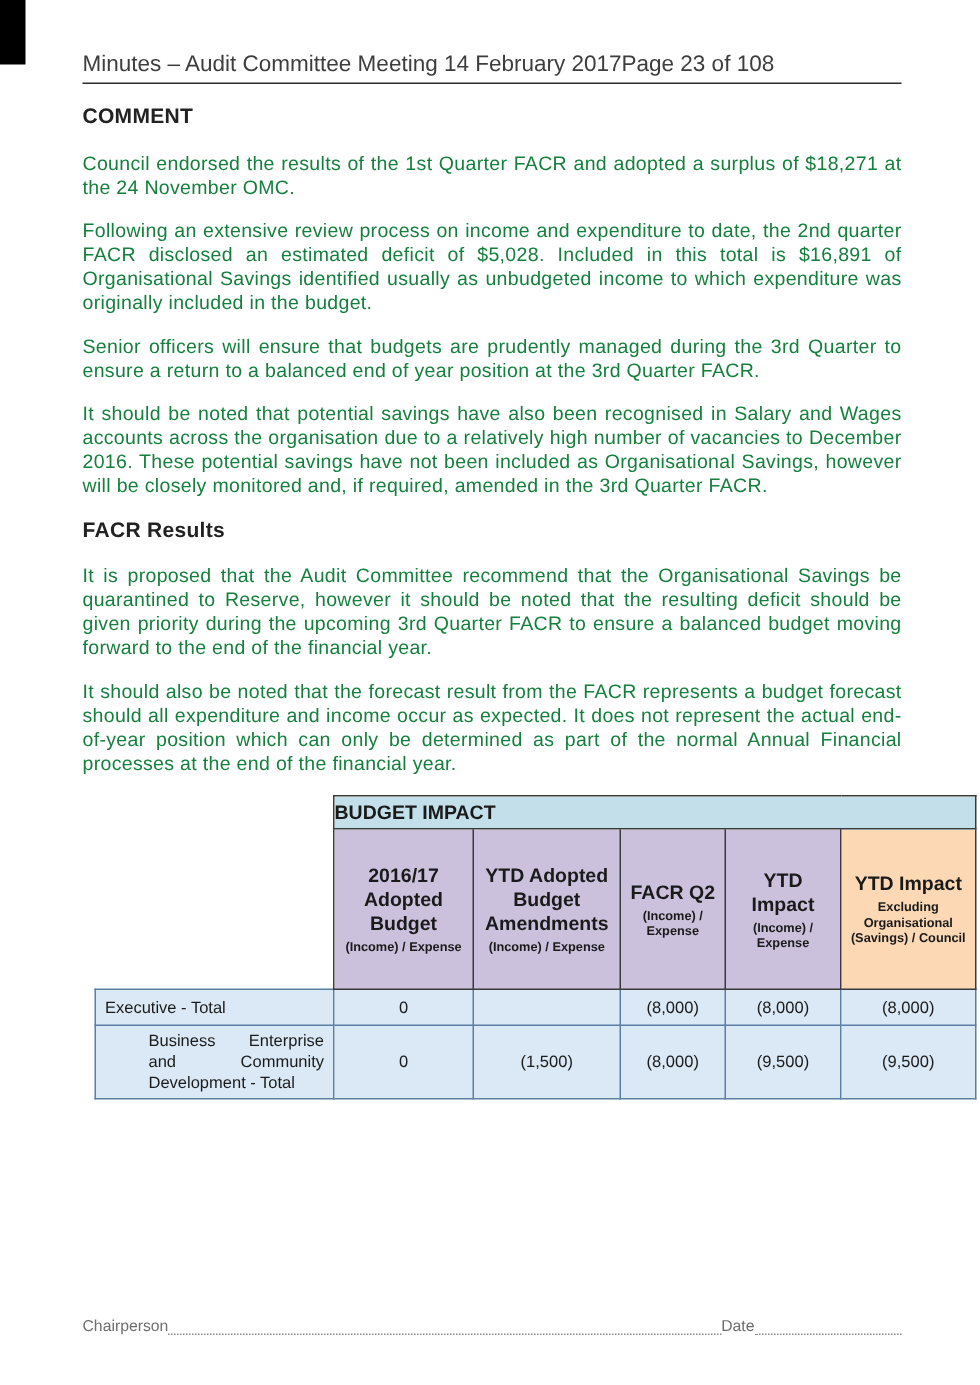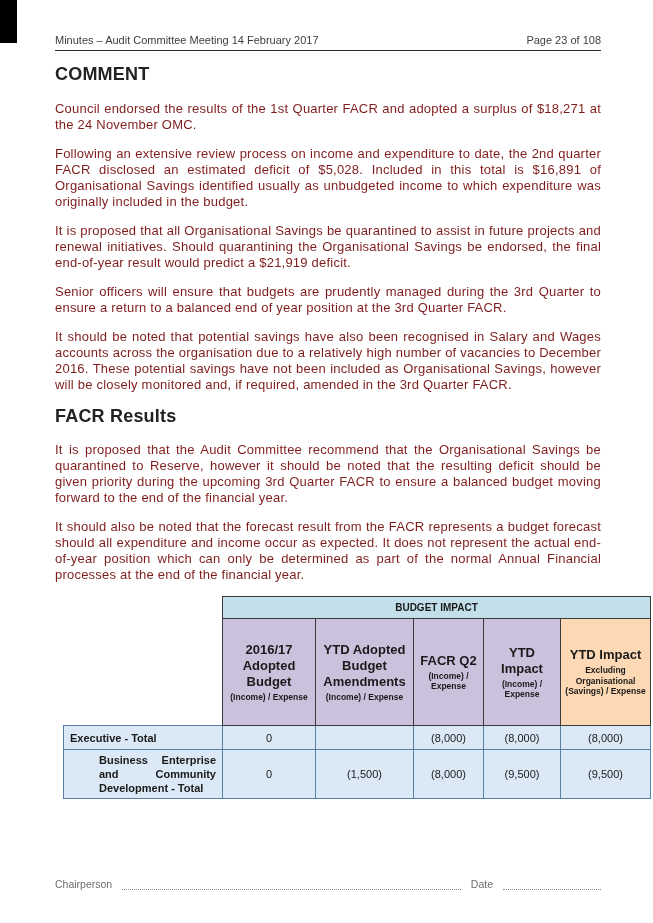--- a/index.html
+++ b/index.html
@@ -14,77 +14,77 @@
   .scan-mark {
     position: absolute; left: 0; top: 0;
     width: 17px; height: 43px; background: #000;
   }
   .page {
     position: absolute; left: 55px; top: 34px;
     width: 546px;
   }
   
   .doc-header {
-    display: flex; justify-content: space-between;
-    font-size: 11px; color: #3d3d3d;
+    display: flex; 
+    font-size: 15px; color: #3d3d3d;
     padding-bottom: 4px;
     border-bottom: 1.5px solid #2b2b2b;
   }
   
   .heading {
     font-weight: bold; color: #222;
-    font-size: 18px; letter-spacing: .2px;
+    font-size: 14px; letter-spacing: .2px;
     margin-top: 13px; margin-bottom: 16px;
   }
   .para {
     font-size: 13px; line-height: 16px; letter-spacing: .22px;
     text-align: justify;
     margin-bottom: 13px;
-    color: #7f1d1d;
+    color: #15803d;
   }
   .facr-heading { margin-top: 10px; margin-bottom: 15px; }
   
   .tbl-wrap { margin-top: 9px; }
   table.budget {
     border-collapse: collapse; table-layout: fixed;
     margin-left: 8px; width: 587px;
     font-size: 11px; color: #1a1a1a; letter-spacing: 0;
   }
   table.budget td, table.budget th { overflow: hidden; }
   .ghost { background: #ffffff; border: none !important; }
   .banner {
     background: #c2dfea; border: 1px solid #3a3a3a;
-    text-align: center; font-weight: bold; font-size: 10px;
+    font-weight: bold; font-size: 13px;
     height: 22px; vertical-align: middle;
   }
   .colhead {
     background: #ccc1dc; border: 1px solid #3a3a3a;
     text-align: center; vertical-align: middle;
     height: 107px; padding: 2px 3px;
   }
   .colhead.peach { background: #fcd8b4; }
   .colhead .t { font-weight: bold; font-size: 13px; line-height: 16px; }
   .colhead .s { font-weight: bold; font-size: 8.5px; line-height: 10.5px; margin-top: 2px; }
   .drow td {
     background: #dbe9f6; border: 1px solid #5a7fa5;
     padding: 3px 6px; vertical-align: middle;
   }
   .drow .lbl {
-    font-weight: bold; text-align: justify; text-align-last: left;
+    font-weight: normal; text-align: justify; text-align-last: left;
     font-size: 11px; line-height: 14px; margin-top: 39px;
   }
   .drow.r2 .lbl { text-align-last: auto; padding-left: 35px; }
   .drow .val { text-align: center; font-size: 11px; }
   .row1 td { height: 24px; }
   .row2 td { height: 49px; }
   
   .doc-footer {
     position: absolute; left: 55px; top: 878px; width: 546px;
     display: flex; align-items: flex-end;
-    font-size: 10.5px; color: #6e6e6e; gap: 10px;
+    font-size: 10.5px; color: #6e6e6e;
   }
   .dots { border-bottom: 1.5px dotted #8a8a8a; height: 12px; }
   .dots.fill1 { flex: 1 1 auto; }
   .dots.fill2 { width: 98px; }
 </style>
 </head>
 <body>
 
 <div class="scan-mark"></div>
 
@@ -92,21 +92,20 @@
 
   <div class="doc-header">
     <span>Minutes – Audit Committee Meeting 14 February 2017</span>
     <span>Page 23 of 108</span>
   </div>
 
   <div class="heading">COMMENT</div>
 
   <p class="para">Council endorsed the results of the 1st Quarter FACR and adopted a surplus of $18,271 at the 24 November OMC.</p>
   <p class="para">Following an extensive review process on income and expenditure to date, the 2nd quarter FACR disclosed an estimated deficit of $5,028. Included in this total is $16,891 of Organisational Savings identified usually as unbudgeted income to which expenditure was originally included in the budget.</p>
-  <p class="para">It is proposed that all Organisational Savings be quarantined to assist in future projects and renewal initiatives. Should quarantining the Organisational Savings be endorsed, the final end-of-year result would predict a $21,919 deficit.</p>
   <p class="para">Senior officers will ensure that budgets are prudently managed during the 3rd Quarter to ensure a return to a balanced end of year position at the 3rd Quarter FACR.</p>
   <p class="para">It should be noted that potential savings have also been recognised in Salary and Wages accounts across the organisation due to a relatively high number of vacancies to December 2016. These potential savings have not been included as Organisational Savings, however will be closely monitored and, if required, amended in the 3rd Quarter FACR.</p>
 
   <div class="heading facr-heading">FACR Results</div>
 
   <p class="para">It is proposed that the Audit Committee recommend that the Organisational Savings be quarantined to Reserve, however it should be noted that the resulting deficit should be given priority during the upcoming 3rd Quarter FACR to ensure a balanced budget moving forward to the end of the financial year.</p>
   <p class="para">It should also be noted that the forecast result from the FACR represents a budget forecast should all expenditure and income occur as expected. It does not represent the actual end-of-year position which can only be determined as part of the normal Annual Financial processes at the end of the financial year.</p>
 
   <div class="tbl-wrap">
     <table class="budget">
@@ -136,21 +135,21 @@
         <td class="colhead">
           <div class="t">FACR Q2</div>
           <div class="s">(Income) / Expense</div>
         </td>
         <td class="colhead">
           <div class="t">YTD Impact</div>
           <div class="s">(Income) / Expense</div>
         </td>
         <td class="colhead peach">
           <div class="t">YTD Impact</div>
-          <div class="s">Excluding Organisational (Savings) / Expense</div>
+          <div class="s">Excluding Organisational (Savings) / Council</div>
         </td>
       </tr>
       <tr class="drow row1">
         <td class="lbl">Executive - Total</td>
         <td class="val">0</td>
         <td class="val"></td>
         <td class="val">(8,000)</td>
         <td class="val">(8,000)</td>
         <td class="val">(8,000)</td>
       </tr>

